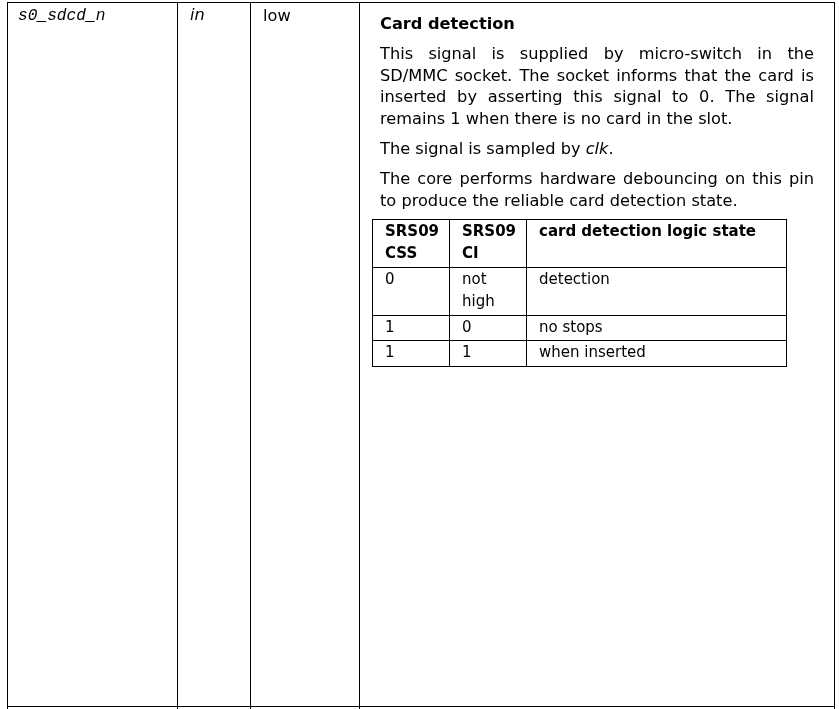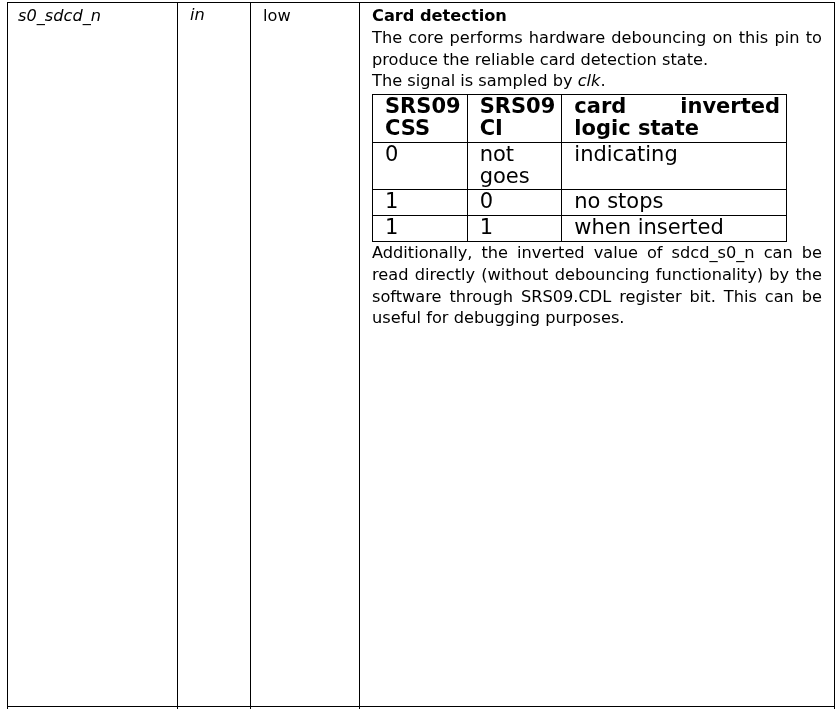--- a/index.html
+++ b/index.html
@@ -3,69 +3,69 @@
 <meta charset="utf-8">
 <style>
   html, body { margin:0; padding:0; background:#ffffff; }
   body { width:839px; height:709px; overflow:hidden; position:relative;
          font-family:"DejaVu Sans", sans-serif; color:#000; }
   .outer { position:absolute; left:7px; top:2px; width:826px; height:740px;
            border-left:1px solid #000; border-right:1px solid #000; border-top:1px solid #000; }
   .vline { position:absolute; top:2px; height:740px; width:1px; background:#000; }
   .hline-bottom { position:absolute; left:7px; width:827px; top:706px; height:1px; background:#000; }
   .cell-text { position:absolute; font-size:16.2px; line-height:22px; }
-  .sig { left:18px; top:5px; font-style:italic; }
+  .sig { left:18px; top:5px; font-style:italic;font-family:Liberation Mono, monospace; }
   .dir { left:190px; top:4px;font-style:italic; }
   .act { left:263px; top:5px; }
   .desc { position:absolute; left:372px; top:5px; width:450px; font-size:16.2px; line-height:21.8px; }
-  .desc p { margin:0; text-align:justify; }
+  .desc p { margin:8px; text-align:justify; }
   .desc .title { font-weight:bold; }
-  table.inner { border-collapse:collapse; width:415px; margin:2px 0 0 0; font-size:21px; line-height:21.8px; }
+  table.inner { border-collapse:collapse; width:415px; margin:2px 0 0 0; font-size:15px; line-height:21.8px; }
   table.inner td, table.inner th { border:1px solid #000; padding:1px 6px 2px 12px; vertical-align:top; text-align:left; }
   table.inner th { font-weight:bold; }
   table.inner th:nth-child(3) { text-align:justify; }
   .c1 { width:58px; } .c2 { width:58px; }
 </style>
 </head>
 <body>
 
 <div class="outer"></div>
 <div class="vline" style="left:177px"></div>
 <div class="vline" style="left:250px"></div>
 <div class="vline" style="left:359px"></div>
 <div class="hline-bottom"></div>
 
 <div class="cell-text sig">s0_sdcd_n</div>
 <div class="cell-text dir">in</div>
 <div class="cell-text act">low</div>
 
 <div class="desc">
   <p class="title">Card detection</p>
+  <p>This signal is supplied by micro-switch in the SD/MMC socket. The socket informs that the card is inserted by asserting this signal to 0. The signal remains 1 when there is no card in the slot.</p>
+  <p><span>The signal is sampled by </span><i>clk</i><span>.</span></p>
   <p>The core performs hardware debouncing on this pin to produce the reliable card detection state.</p>
-  <p><span>The signal is sampled by </span><i>clk</i><span>.</span></p>
 
   <table class="inner">
     <tbody>
         <tr>
       <th class="c1">SRS09 CSS</th>
       <th class="c2">SRS09 CI</th>
-      <th>card inverted logic state</th>
+      <th>card detection logic state</th>
     </tr>
     <tr>
       <td>0</td>
-      <td>not goes</td>
-      <td>indicating</td>
+      <td>not high</td>
+      <td>detection</td>
     </tr>
     <tr>
       <td>1</td>
       <td>0</td>
       <td>no stops</td>
     </tr>
     <tr>
       <td>1</td>
       <td>1</td>
       <td>when inserted</td>
     </tr>
   </tbody>
     </table>
 
-  <p>Additionally, the inverted value of sdcd_s0_n can be read directly (without debouncing functionality) by the software through SRS09.CDL register bit. This can be useful for debugging purposes.</p>
 </div>
 
 </body></html>

